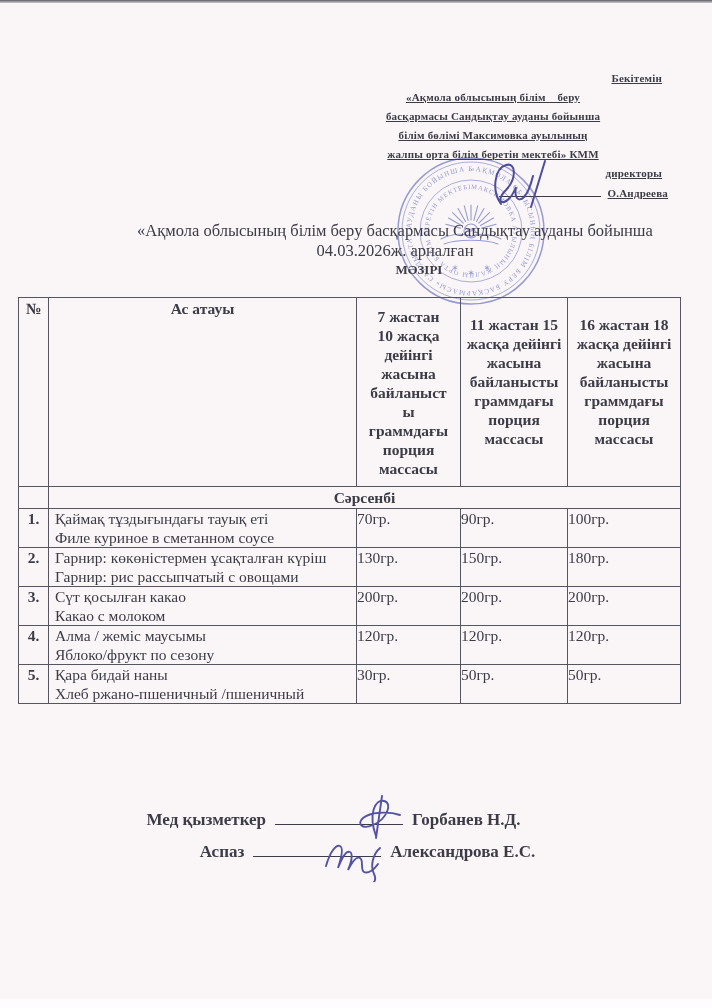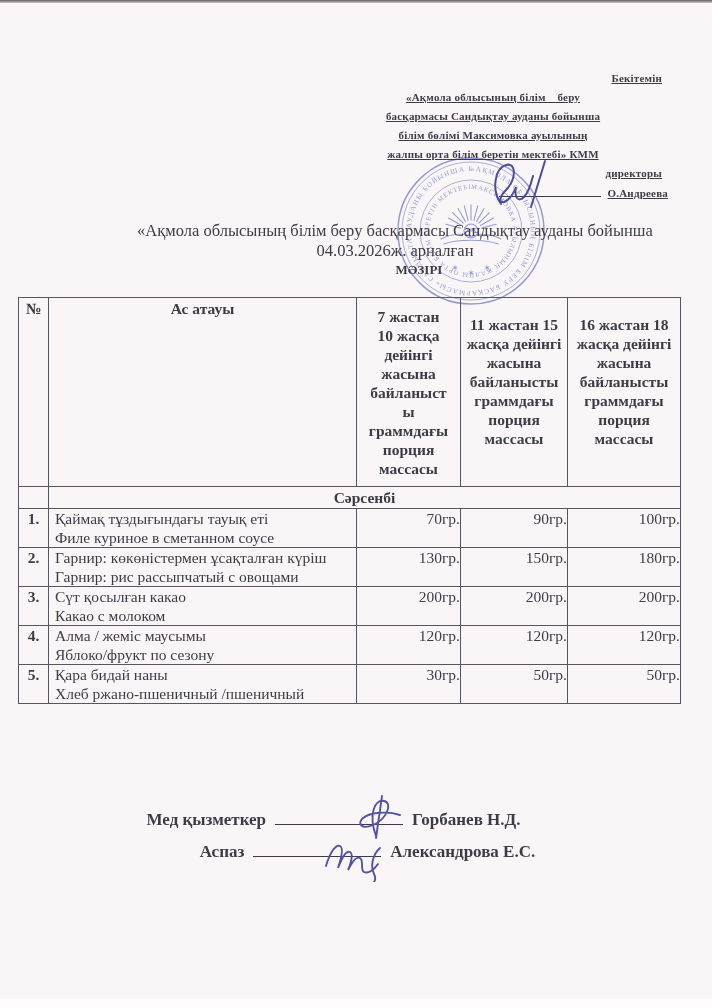--- a/index.html
+++ b/index.html
@@ -36,21 +36,21 @@
     font-size:15.5px;line-height:19px;padding:0;}
   tr.hrow{height:176px;}
   tr.hrow td{font-weight:bold;text-align:center;padding-top:1px;}
   .hw78{width:80px;margin:8px auto;overflow-wrap:break-word;word-break:break-word;}
   .hw95{width:95px;margin:16px auto;}
   tr.dayrow{height:22px;}
   tr.dayrow td{font-weight:bold;text-align:center;line-height:21px;}
   tr.drow{height:39px;}
   td.num{font-weight:bold;text-align:center;}
   td.name{padding:0 4px 0 6px !important;}
-  td.val{text-align:right;}
+  td.val{text-align:left;}
 
   
   .fline{position:absolute;left:0;width:667px;text-align:center;z-index:2;
     font-weight:bold;font-size:17px;}
   .fline1{top:810px;}
   .fline2{top:842px;padding-left:34px;}
   .uline{display:inline-block;width:128px;height:13px;border-bottom:1.5px solid #3c3c46;margin:0 9px;}
   .fsig{position:absolute;z-index:3;}
   .fsig1{left:346px;top:794px;width:70px;height:46px;}
   .fsig2{left:318px;top:832px;width:100px;height:50px;}

